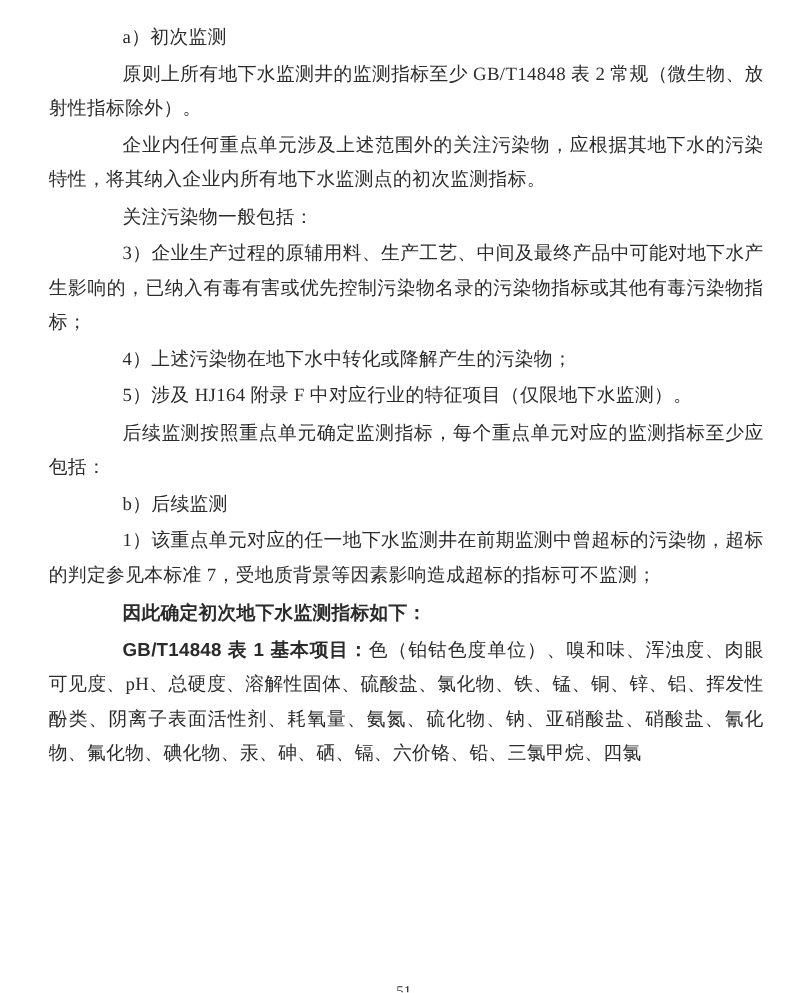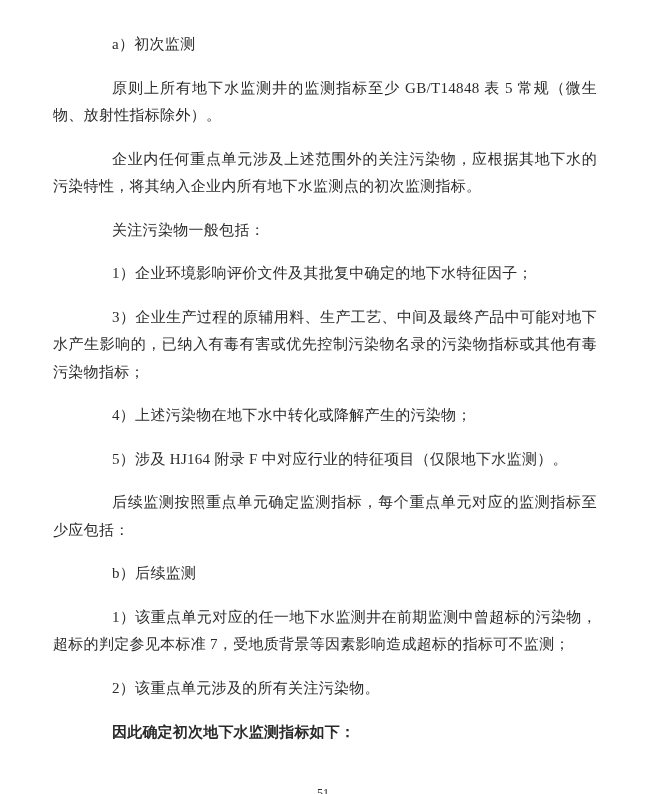--- a/index.html
+++ b/index.html
@@ -16,21 +16,21 @@
     font-family: "Liberation Serif", "DejaVu Serif", serif;
     color: #2b2b2b;
   }
   .content {
     position: absolute;
     left: 37px;
     top: 15px;
     width: 576px;
   }
   .body-par {
-    margin: 16px;
+    margin: 2px;
     font-size: 15px;
     line-height: 27.5px;
     text-align: justify;
     text-indent: 59px;
     letter-spacing: 0.3px;
     word-break: break-all;
   }
   .hei {
     font-family: "Liberation Sans", "DejaVu Sans", sans-serif;
     font-weight: 700;
@@ -46,27 +46,26 @@
     line-height: 14px;
     color: #2b2b2b;
   }
 </style>
 </head>
 <body>
 
 <div class="page">
   <div class="content">
     <p class="body-par">a）初次监测</p>
-    <p class="body-par">原则上所有地下水监测井的监测指标至少 GB/T14848 表 5 常规（微生物、放射性指标除外）。</p>
+    <p class="body-par">原则上所有地下水监测井的监测指标至少 GB/T14848 表 2 常规（微生物、放射性指标除外）。</p>
     <p class="body-par">企业内任何重点单元涉及上述范围外的关注污染物，应根据其地下水的污染特性，将其纳入企业内所有地下水监测点的初次监测指标。</p>
     <p class="body-par">关注污染物一般包括：</p>
-    <p class="body-par">1）企业环境影响评价文件及其批复中确定的地下水特征因子；</p>
     <p class="body-par">3）企业生产过程的原辅用料、生产工艺、中间及最终产品中可能对地下水产生影响的，已纳入有毒有害或优先控制污染物名录的污染物指标或其他有毒污染物指标；</p>
     <p class="body-par">4）上述污染物在地下水中转化或降解产生的污染物；</p>
     <p class="body-par">5）涉及 HJ164 附录 F 中对应行业的特征项目（仅限地下水监测）。</p>
     <p class="body-par">后续监测按照重点单元确定监测指标，每个重点单元对应的监测指标至少应包括：</p>
     <p class="body-par">b）后续监测</p>
     <p class="body-par">1）该重点单元对应的任一地下水监测井在前期监测中曾超标的污染物，超标的判定参见本标准 7，受地质背景等因素影响造成超标的指标可不监测；</p>
-    <p class="body-par">2）该重点单元涉及的所有关注污染物。</p>
     <p class="body-par hei">因此确定初次地下水监测指标如下：</p>
+    <p class="body-par"><span class="hei">GB/T14848 表 1 基本项目：</span><span>色（铂钴色度单位）、嗅和味、浑浊度、肉眼可见度、pH、总硬度、溶解性固体、硫酸盐、氯化物、铁、锰、铜、锌、铝、挥发性酚类、阴离子表面活性剂、耗氧量、氨氮、硫化物、钠、亚硝酸盐、硝酸盐、氰化物、氟化物、碘化物、汞、砷、硒、镉、六价铬、铅、三氯甲烷、四氯</span></p>
   </div>
   <div class="page-footer">51</div>
 </div>
 
 </body></html>

